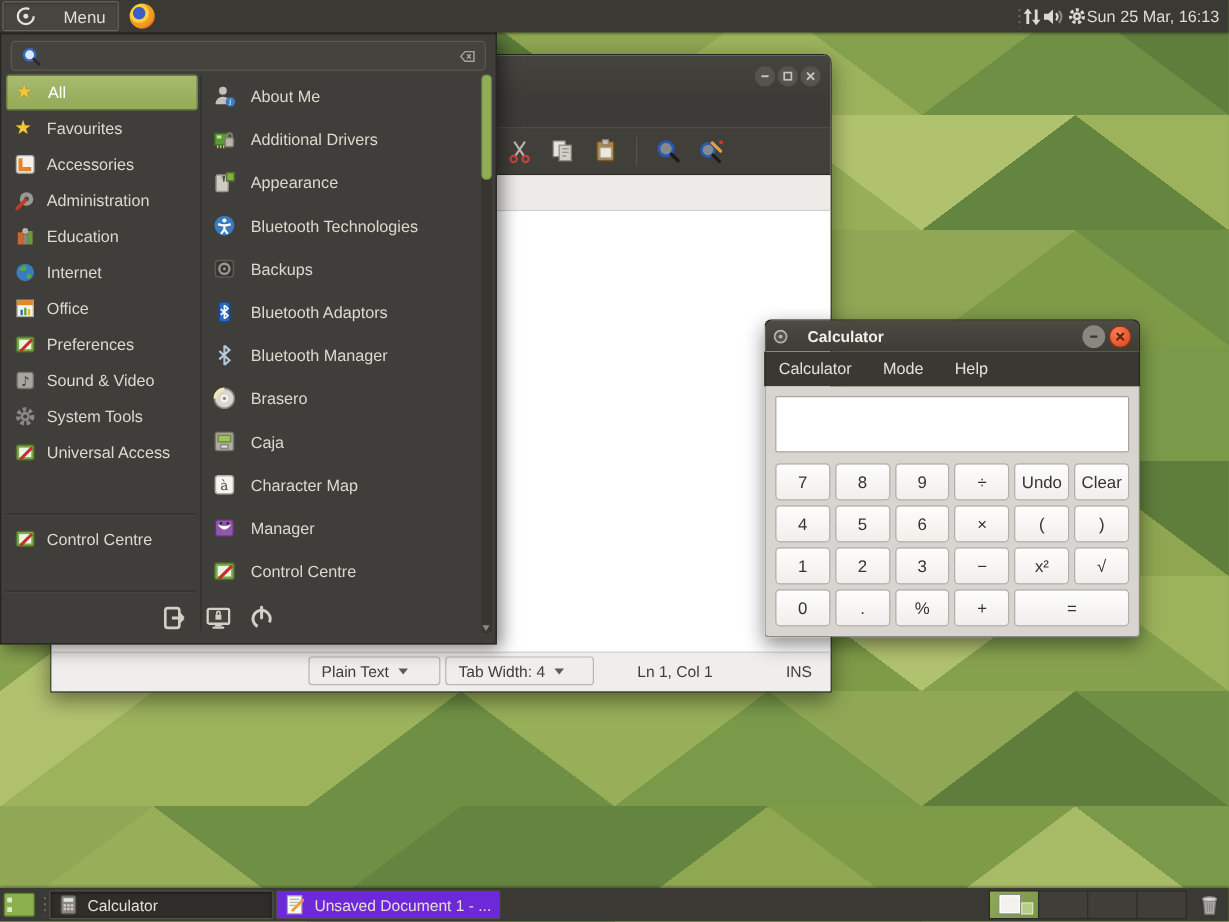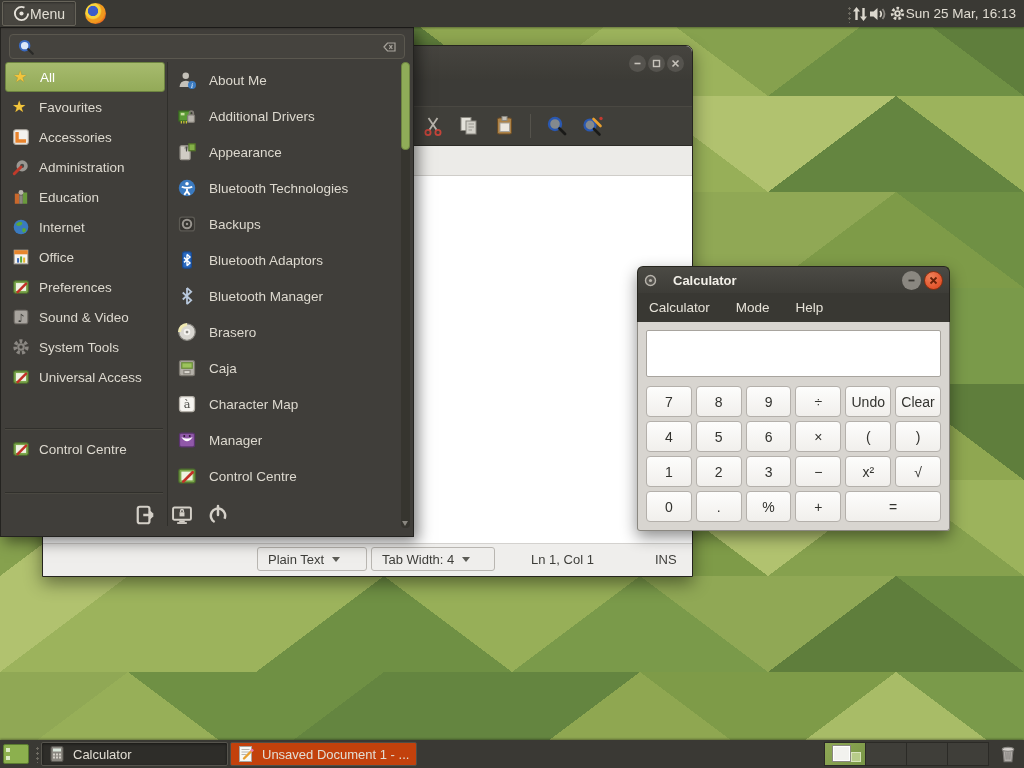--- a/index.html
+++ b/index.html
@@ -8,21 +8,21 @@
     font-family:"Liberation Sans",sans-serif;
     background:#87a04c;
     -webkit-font-smoothing:antialiased;
   }
   svg{display:block;}
   
   #wallpaper{position:absolute;left:0;top:0;width:1024px;height:768px;}
   
   .panel-top{position:absolute;left:0;top:0;right:0;height:27px;background:#3a3934;
     display:flex;align-items:center;z-index:60;color:#dcd8ce;box-shadow:0 1px 2px rgba(0,0,0,.35);}
-  .menu-btn{display:flex;align-items:center;gap:0;height:23px;margin:2px 0 2px 2px;padding:0 10px;
+  .menu-btn{display:flex;align-items:center;gap:23px;height:23px;margin:2px 0 2px 2px;padding:0 10px;
     background:#47453f;border:1px solid #67645a;border-radius:2px;box-shadow:inset 0 1px 2px rgba(0,0,0,.35);}
   .menu-btn span{font-size:14px;color:#e2ded4;}
   .ff{width:21px;height:21px;border-radius:50%;margin-left:9px;
     background:radial-gradient(circle at 38% 38%,#3c5cc8 0 26%,#f6d23c 30% 40%,#f09a1e 48% 62%,#e8641e 75%,#cc3a12 100%);}
   .tray{margin-left:auto;display:flex;align-items:center;gap:0;padding-right:8px;}
   .grip{width:5px;height:18px;background-image:radial-gradient(#6e6b62 1px,transparent 1.3px);
     background-size:5px 5px;background-position:1px 1px;}
   .clock{font-size:13.5px;color:#e0dcd2;white-space:nowrap;}
   
   .win-ttl-btn{width:17px;height:17px;border-radius:50%;background:#55534e;display:flex;align-items:center;justify-content:center;}
@@ -89,21 +89,21 @@
   .span2{grid-column:span 2;}
   
   .panel-bottom{position:absolute;left:0;bottom:0;right:0;height:28px;background:#3a3934;z-index:60;
     display:flex;align-items:center;box-shadow:0 -1px 2px rgba(0,0,0,.35);}
   .show-desktop{width:26px;height:20px;margin-left:3px;background:#8cb04e;border:1px solid #5a7c30;border-radius:2px;
     display:flex;flex-direction:column;justify-content:space-evenly;padding-left:2px;box-sizing:border-box;}
   .sd-sq{width:4px;height:4px;background:#dcecc4;}
   .task{height:24px;width:187px;margin-left:2px;display:flex;align-items:center;gap:7px;padding:0 6px;
     box-sizing:border-box;border-radius:2px;color:#e2ded4;font-size:13px;white-space:nowrap;overflow:hidden;}
   .task.active{background:#2e2d29;border:1px solid #56544d;box-shadow:inset 0 1px 3px rgba(0,0,0,.5);}
-  .task.normal{background:#c2410c;border:1px solid #504e47;align-items:center;}
+  .task.normal{background:#6d28d9;border:1px solid #504e47;align-items:center;}
   .task-label{overflow:hidden;text-overflow:ellipsis;}
   .ws-switcher{display:flex;margin-left:auto;height:24px;border:1px solid #2b2a26;box-sizing:border-box;}
   .ws{width:40px;height:22px;background:#3f3e39;border-right:1px solid #2b2a26;position:relative;}
   .ws:last-child{border-right:none;}
   .ws.active{background:linear-gradient(135deg,#8fa855,#799647);}
   .mini-win{position:absolute;left:8px;top:3px;width:15px;height:13px;background:#f2f2ee;border:1px solid #ffffff;
     box-shadow:0 0 0 1px #8a8880;}
   .mini-pane{position:absolute;left:26px;top:9px;width:8px;height:8px;background:#b8cc8a;border:1px solid #d8e4bc;}
   .trash{margin:0 6px 0 9px;}
 </style>

